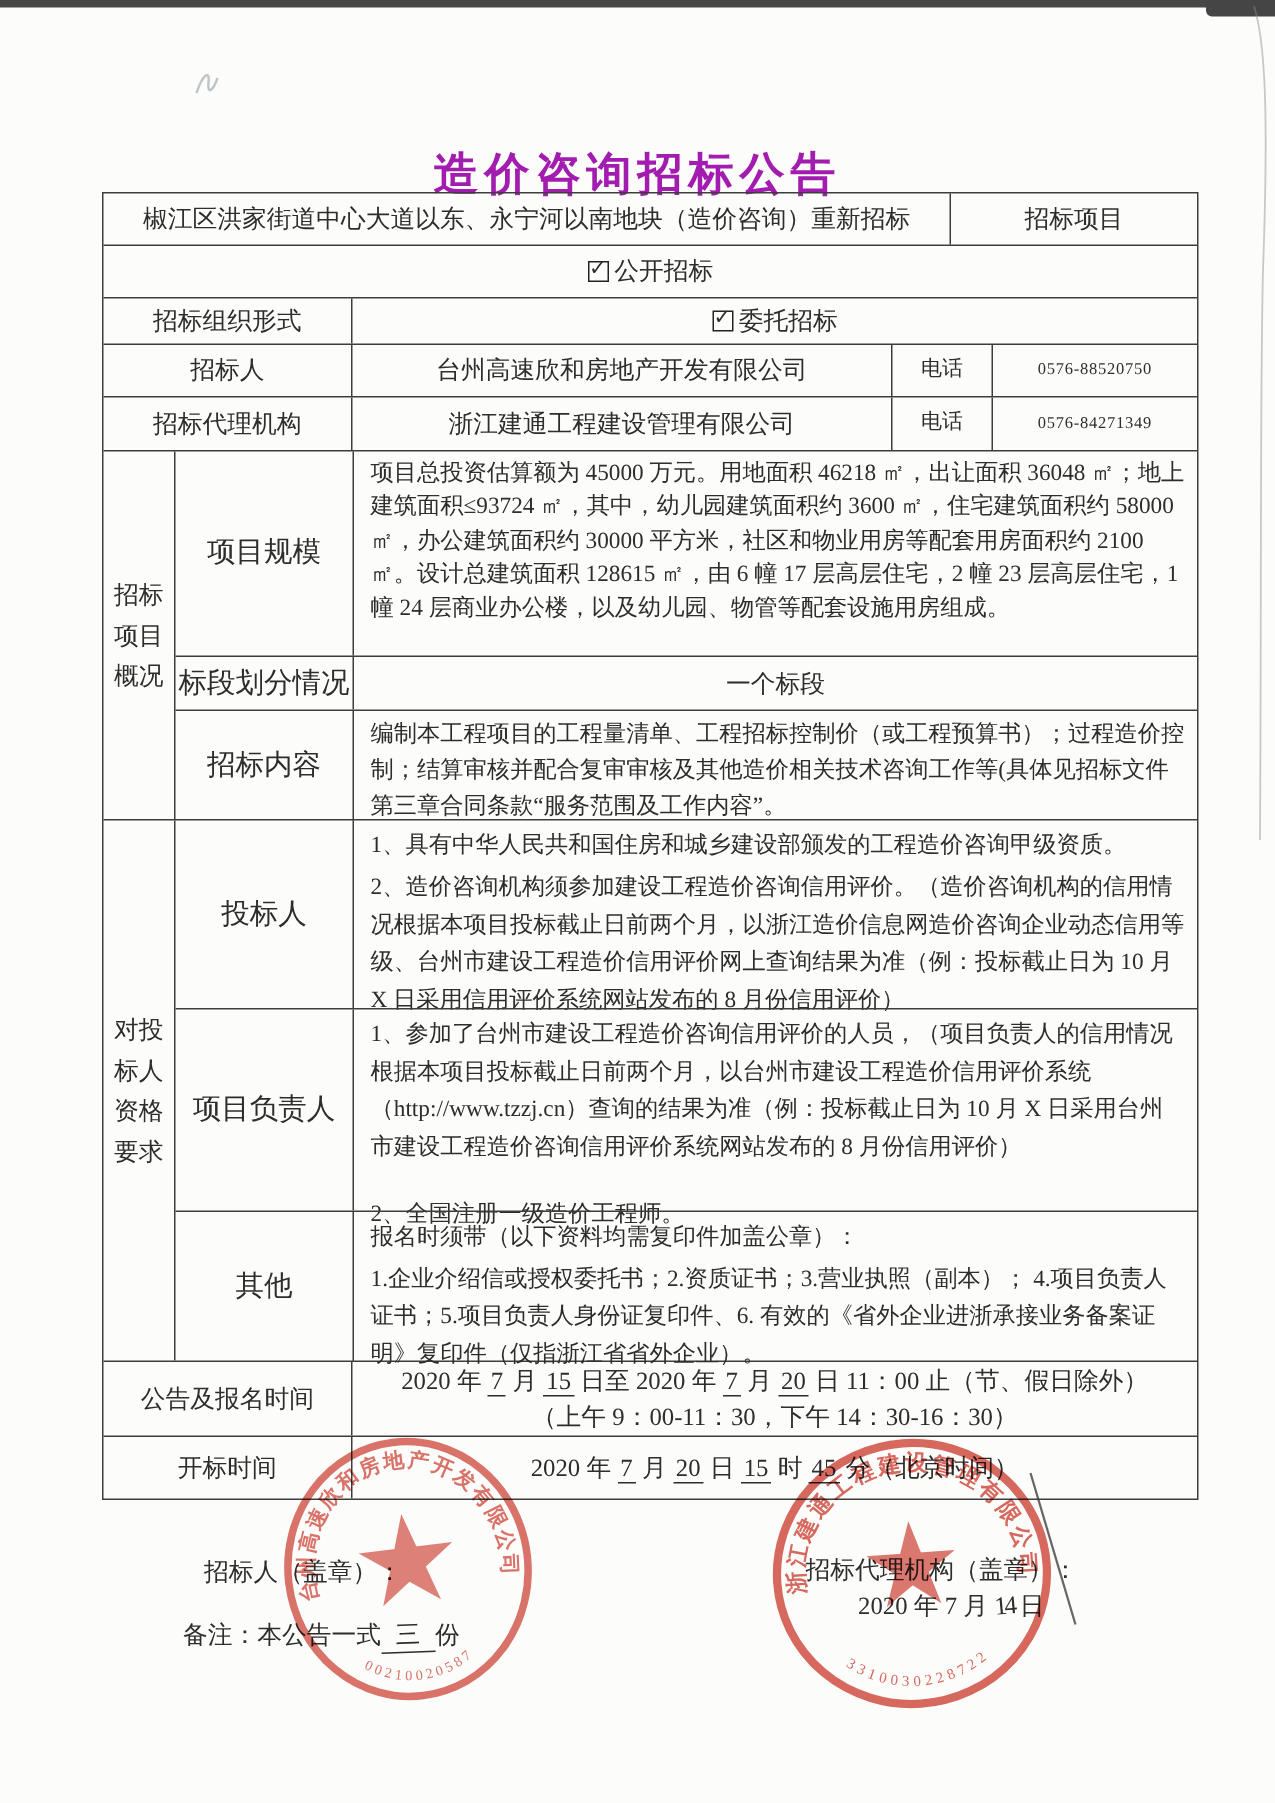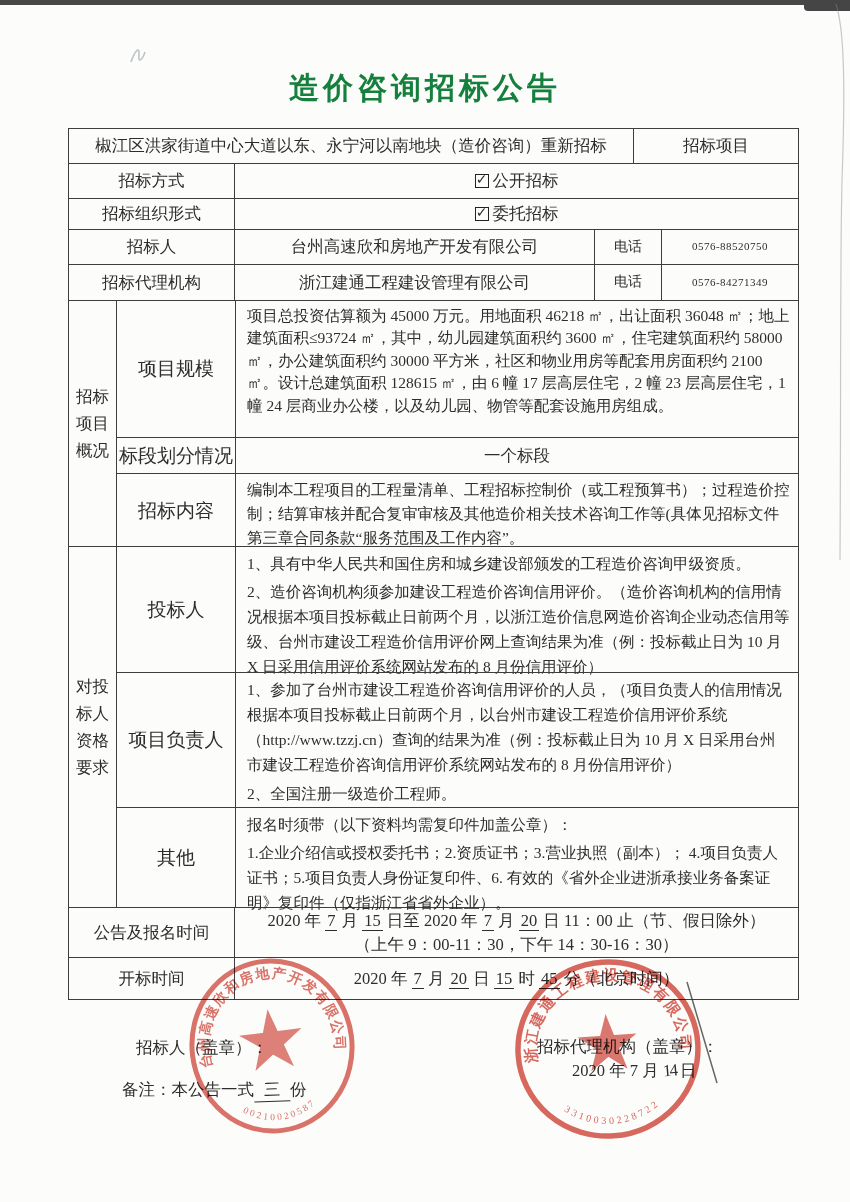--- a/index.html
+++ b/index.html
@@ -3,23 +3,23 @@
 <meta charset="utf-8">
 <style>
   html,body{margin:0;padding:0;background:#e8e8e6;}
   .page{position:relative;width:850px;height:1202px;background:#fcfcfa;overflow:hidden;
         font-family:"Liberation Serif","DejaVu Serif",serif;color:#2d2d2d;}
   
   .scanbar{position:absolute;top:0;left:0;right:0;height:5px;background:#474747;}
   .scancorner{position:absolute;top:0;right:0;width:46px;height:11px;background:#454545;border-radius:0 0 0 4px;}
   .artifacts{position:absolute;left:0;top:0;width:850px;height:1202px;pointer-events:none;}
   
-  .title{position:absolute;top:68px;left:0;right:0;text-align:center;
+  .title{position:absolute;top:96px;left:0;right:0;text-align:center;
          font-family:"Liberation Sans","DejaVu Sans",sans-serif;
-         font-weight:700;font-size:30px;letter-spacing:4px;color:#15803d;}
+         font-weight:700;font-size:30px;letter-spacing:4px;color:#a21caf;}
   
   .tbl{position:absolute;left:68px;top:128px;width:731px;border:1px solid #3d3d3d;
        font-size:16px;line-height:1.45;box-sizing:border-box;}
   .tbl *{box-sizing:border-box;}
   .tr{display:flex;align-items:stretch;}
   .tr + .tr{border-top:1px solid #3d3d3d;}
   .tc{display:flex;align-items:center;justify-content:center;text-align:center;}
   .tc + .tc{border-left:1px solid #3d3d3d;}
   .lbl{width:165px;flex:none;font-size:16.5px;}
   .val{flex:1;font-size:16.5px;}
@@ -31,21 +31,21 @@
   .inner{flex:1;display:flex;flex-direction:column;}
   .irow{display:flex;flex:none;}
   .irow + .irow{border-top:1px solid #3d3d3d;}
   .slbl{width:118px;flex:none;display:flex;align-items:center;justify-content:center;font-size:19px;}
   .para{flex:1;border-left:1px solid #3d3d3d;display:block;text-align:left;
         padding:4px 8px 0 11px;font-size:15.5px;}
   .para p{margin:0 0 3px 0;}
   .lh22 p{line-height:22.4px;}
   .lh24 p{line-height:24px;}
   .lh25 p{line-height:25px;}
-  .gap p + p{margin-top:4px;}
+  .gap p + p{margin-top:20px;}
   .two-line{flex-direction:column;line-height:24px;}
   .cc{display:flex;align-items:center;justify-content:center;gap:3px;}
   .cb{width:14px;height:14px;border:1.5px solid #222;display:inline-flex;align-items:center;
       justify-content:center;flex:none;margin-right:1px;}
   .cb i{font-style:normal;font-size:14px;line-height:1;position:relative;top:-1px;}
   .u{border-bottom:1.4px solid #2d2d2d;padding:0 2px;}
   
   .f{position:absolute;font-size:16.5px;}
   .sign-left{left:136px;top:1037px;}
   .note{left:122px;top:1079px;}
@@ -76,21 +76,20 @@
   <div class="title">造价咨询招标公告</div>
 
   <div class="tbl">
 
     <div class="tr" style="height:34px">
       <div class="tc val">椒江区洪家街道中心大道以东、永宁河以南地块（造价咨询）重新招标</div>
       <div class="tc lbl">招标项目</div>
     </div>
 
     <div class="tr" style="height:35px">
-      <div class="tc lbl">招标方式</div>
       <div class="tc val">
         <span class="cc">
           <span class="cb">
               <i>✓</i>
             </span>
           <span>公开招标</span>
         </span>
       </div>
     </div>
 

